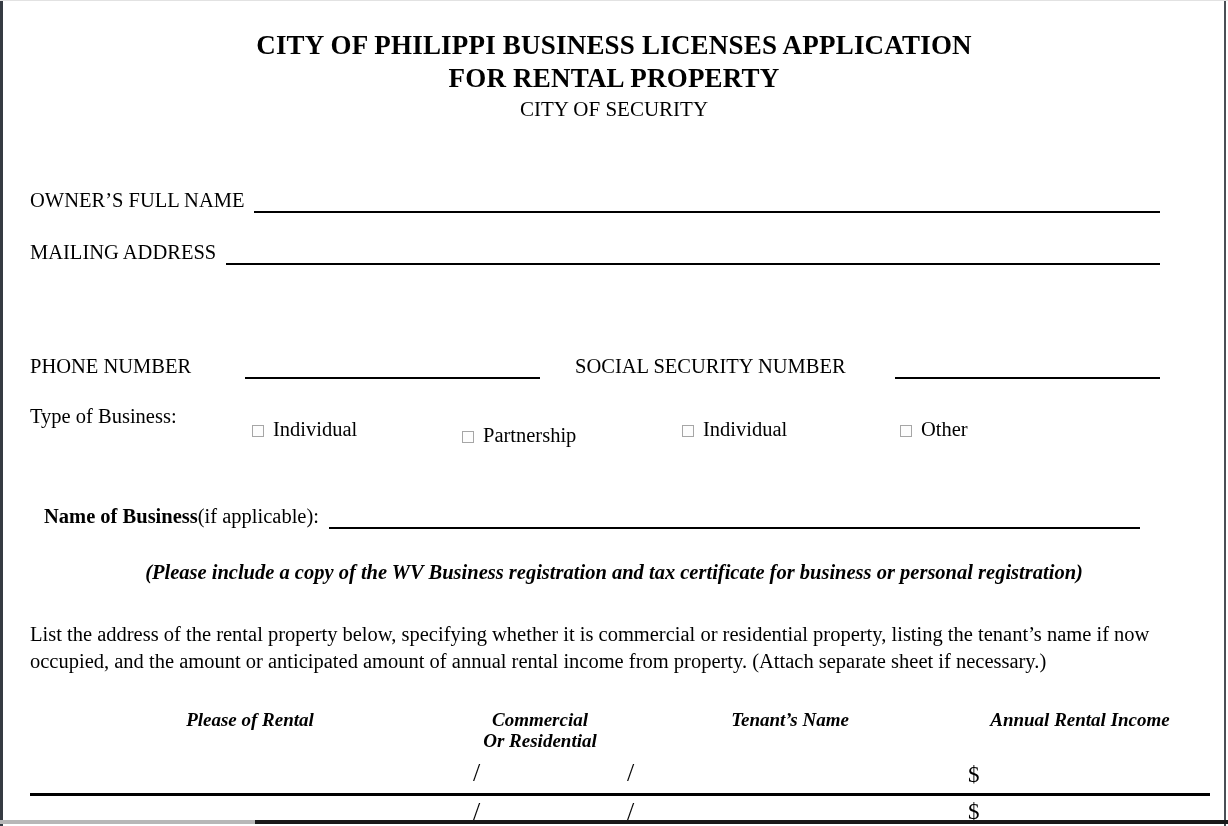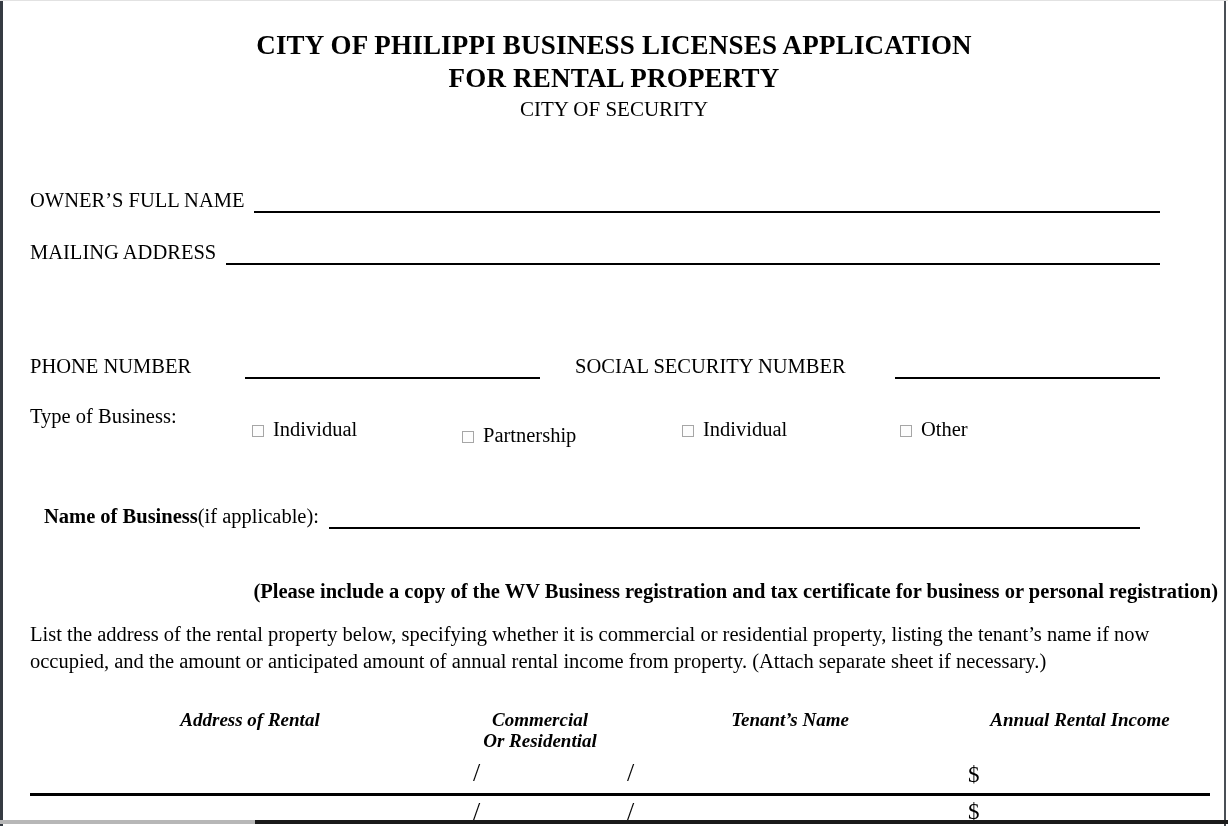--- a/index.html
+++ b/index.html
@@ -32,22 +32,22 @@
   .cs-labels span { position:absolute; top:2px; transform:translateX(-50%); white-space:nowrap; }
 
   .abs-row { position:absolute; left:30px; right:68px; height:26px; font-size:20.5px; line-height:26px; }
   .abs-row .al { position:absolute; top:0; white-space:nowrap; }
   .abs-row .uline { position:absolute; top:0; height:26px; border-bottom:2px solid #000; }
 
   .opt { position:absolute; top:13px; white-space:nowrap; cursor:default; }
   .cb  { display:inline-block; width:12px; height:12px; border:1.5px solid #a6a6a6;
          background:#fdfdfd; margin-right:9px; vertical-align:-1px; }
 
-  .note { position:absolute; top:579px; left:10px; right:10px; text-align:right;
-          font-weight:bold; font-size:20.5px; }
+  .note { position:absolute; top:560px; left:10px; right:10px; text-align:center;
+          font-weight:bold; font-size:20.5px;font-style:italic; }
 
   .instructions { position:absolute; top:620px; left:30px; right:28px;
                   font-size:20.5px; line-height:27px; }
   .instructions .u { }
 
   .tbl-head { position:absolute; top:708px; left:0; width:100%; height:44px;
               font-weight:bold; font-style:italic; font-size:19px; }
   .tbl-head .th { position:absolute; top:0; transform:translateX(-50%); white-space:nowrap;
                   line-height:21px; text-align:center; }
   .tbl-head .th .l { display:block; }
@@ -117,21 +117,21 @@
     <span class="lbl" style="font-weight:bold;margin-left:14px;">Name of Business</span>
     <span class="lbl"> (if applicable):</span>
     <span class="fill"></span>
   </div>
 
   <div class="note">(Please include a copy of the WV Business registration and tax certificate for business or personal registration)</div>
 
   <p class="instructions"><span class="u">List the address of the rental property below</span><span>, specifying whether it is commercial or residential property, listing the tenant’s name if now occupied, and the amount or anticipated amount of annual rental income from property. (Attach separate sheet if necessary.)</span></p>
 
   <div class="tbl-head">
-    <span class="th" style="left:250px;">Address of Rental</span>
+    <span class="th" style="left:250px;">Please of Rental</span>
     <span class="th" style="left:540px;">
       <span class="l">Commercial</span>
       <span class="l">Or Residential</span>
     </span>
     <span class="th" style="left:790px;">Tenant’s Name</span>
     <span class="th" style="left:1080px;">Annual Rental Income</span>
   </div>
 
   <div class="tbl-row" style="top:754px;">
     <span class="cell c-address"></span>

